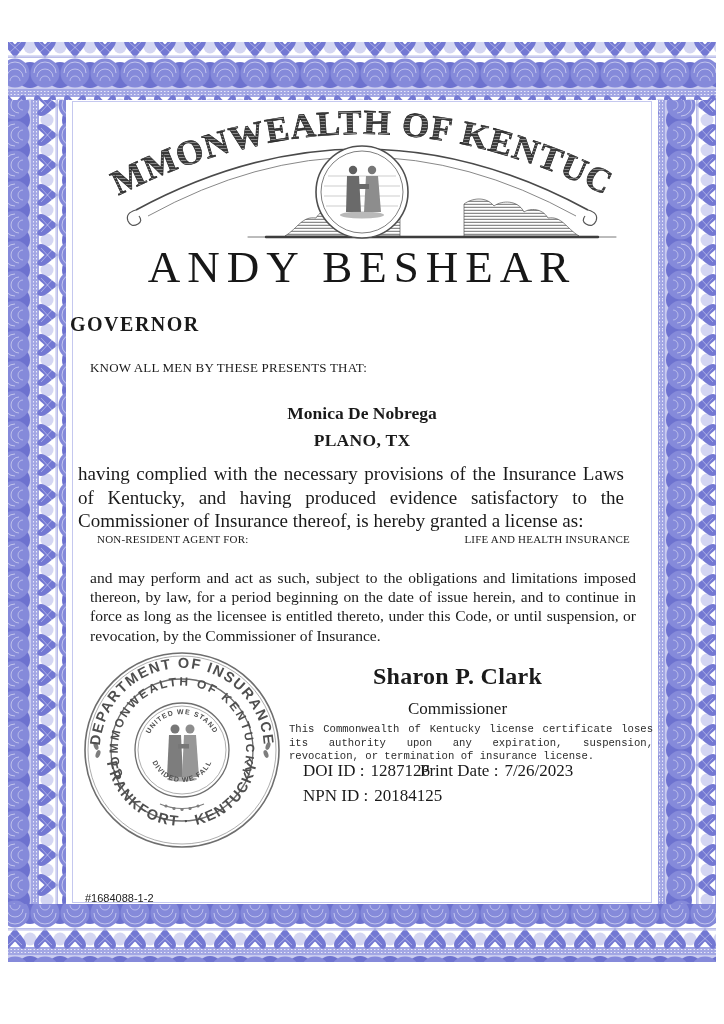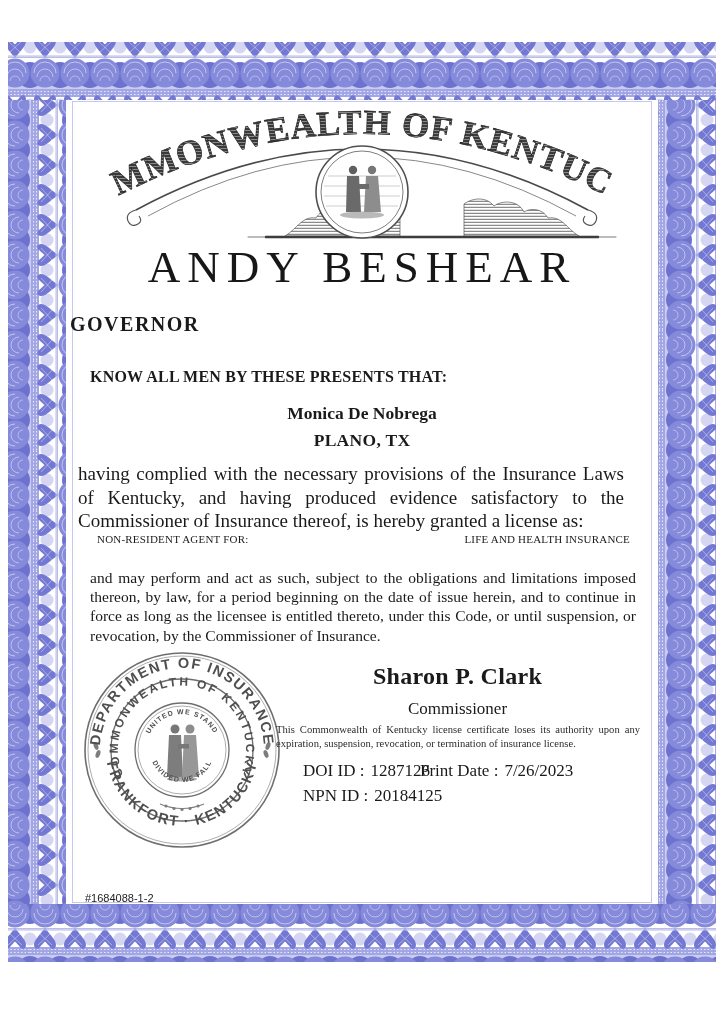--- a/index.html
+++ b/index.html
@@ -20,22 +20,22 @@
   .gov-name{
     position:absolute;left:70px;top:241px;width:584px;
     text-align:center;font-size:45px;letter-spacing:7px;
     color:#171717;white-space:nowrap;font-family:Liberation Serif, serif;
   }
   .gov-title{
     position:absolute;left:70px;top:313px;width:584px;
     text-align:left;font-size:20px;font-weight:bold;letter-spacing:1.5px;
   }
   .presents{
-    position:absolute;left:90px;top:368px;width:546px;
-    font-size:16px;letter-spacing:.2px;font-weight:bold;
+    position:absolute;left:90px;top:360px;width:546px;
+    font-size:13px;letter-spacing:.2px;
   }
   .licensee-name{
     position:absolute;left:70px;top:403px;width:584px;
     text-align:center;font-size:17.5px;font-weight:bold;
   }
   .licensee-loc{
     position:absolute;left:70px;top:430px;width:584px;
     text-align:center;font-size:17.5px;font-weight:bold;letter-spacing:.3px;
   }
   .clause1{
@@ -54,22 +54,22 @@
   .seal-svg{position:absolute;left:82px;top:650px;}
   .sig-name{
     position:absolute;left:275px;top:663px;width:365px;
     text-align:center;font-size:24px;font-weight:bold;letter-spacing:.3px;
   }
   .sig-title{
     position:absolute;left:275px;top:699px;width:365px;
     text-align:center;font-size:17px;
   }
   .disclaimer{
-    position:absolute;left:276px;top:723px;width:364px;
-    font-family:Liberation Serif, serif;
+    position:absolute;left:289px;top:723px;width:364px;
+    font-family:Liberation Mono, monospace;
     font-size:10.6px;line-height:1.28;text-align:justify;color:#2b2b2b;
   }
   .ids-block{position:absolute;left:275px;top:761px;width:365px;font-size:17px;}
   .ids-row{display:flex;margin-bottom:5px;padding-left:28px;}
   .id-pair{white-space:nowrap;}
   .id-pair .lbl{margin-right:6px;}
   .print-date{position:absolute;left:145px;top:0;}
   .ids-row.first{position:relative;}
   .cert-number{
     position:absolute;left:85px;top:892px;

